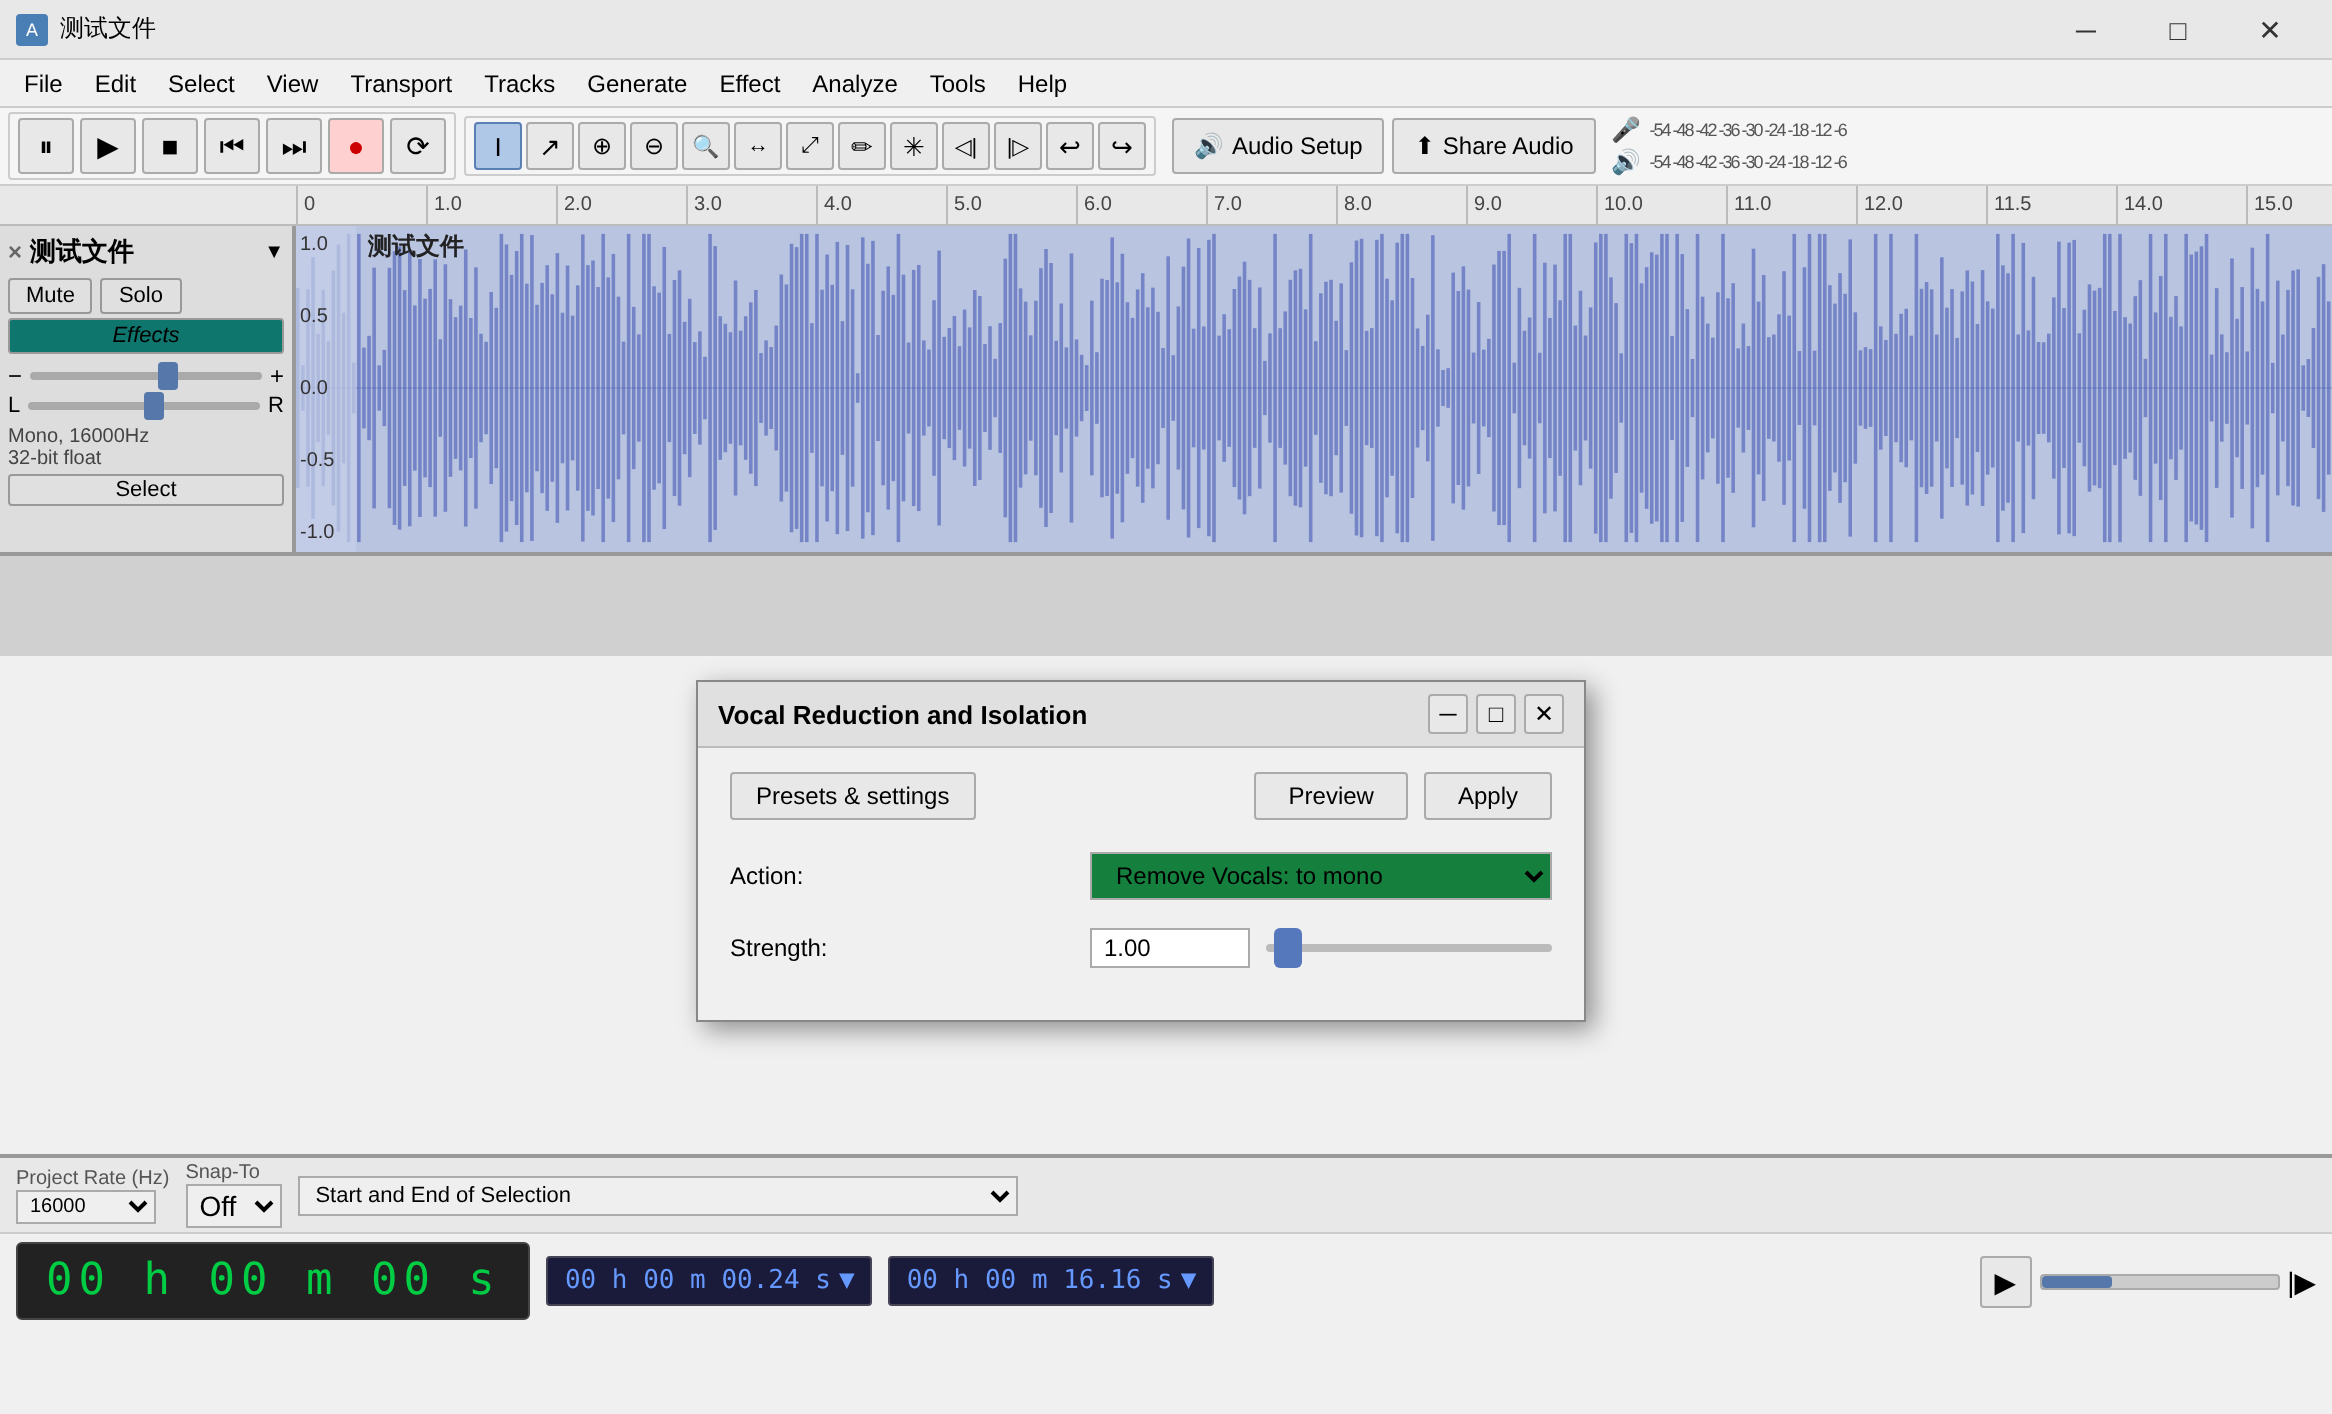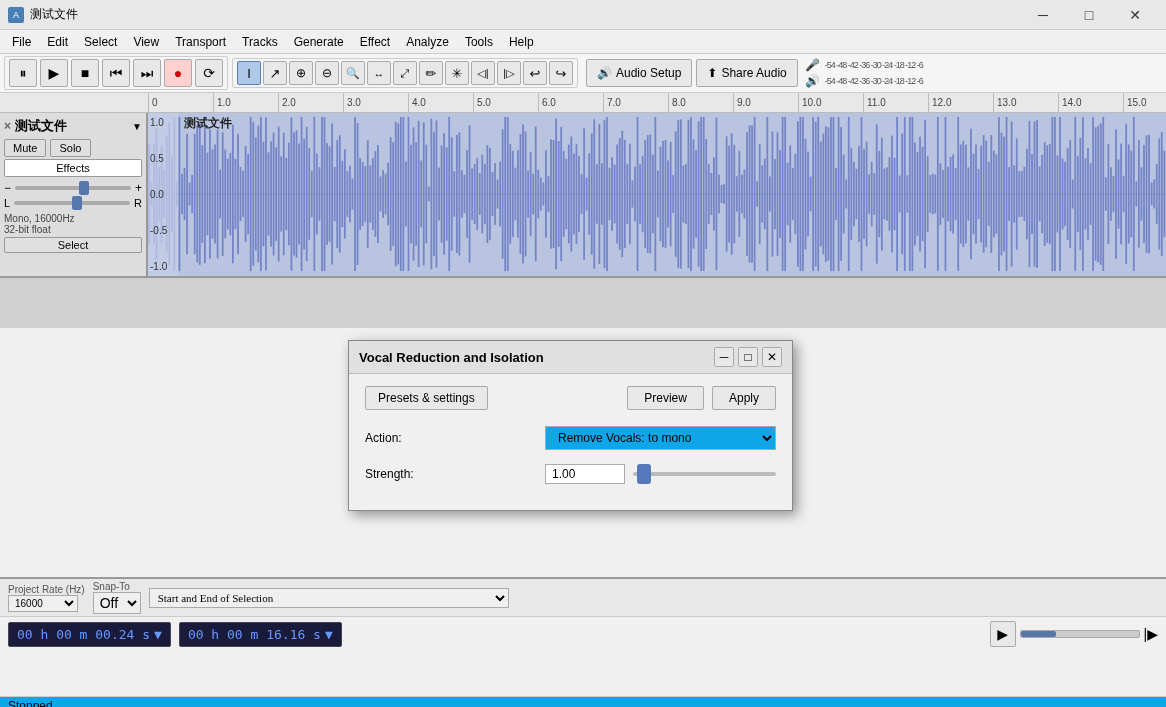--- a/index.html
+++ b/index.html
@@ -44,21 +44,21 @@
 
     
     #track-area { display: flex; height: 165px; background: #e8e8e8; border-bottom: 2px solid #999; overflow: hidden; }
     #track-controls { width: 148px; min-width: 148px; background: #ddd; border-right: 2px solid #999; display: flex; flex-direction: column; padding: 4px; }
     .track-close-row { display: flex; align-items: center; gap: 4px; }
     .track-x { cursor: pointer; font-size: 12px; font-weight: bold; color: #666; }
     .track-name { font-size: 13px; font-weight: bold; flex: 1; }
     .track-arrow { font-size: 10px; cursor: pointer; }
     .track-btns { display: flex; gap: 4px; margin-top: 4px; }
     .track-btn { padding: 2px 8px; background: #e0e0e0; border: 1px solid #999; border-radius: 2px; cursor: pointer; font-size: 11px; }
-    .effects-btn { margin-top: 2px; padding: 2px 8px; background: #ffffff; border: 1px solid #999; border-radius: 2px; cursor: pointer; font-size: 11px; width: 100%; text-align: center; }
+    .effects-btn { margin-top: 2px; padding: 2px 8px; background: #0f766e; border: 1px solid #999; border-radius: 2px; cursor: pointer; font-size: 11px; width: 100%; text-align: center; font-style: italic; }
     .gain-row { display: flex; align-items: center; gap: 4px; margin-top: 4px; }
     .gain-minus { font-size: 12px; cursor: pointer; }
     .gain-plus { font-size: 12px; cursor: pointer; }
     .gain-slider { flex: 1; height: 4px; background: #aaa; border-radius: 2px; position: relative; cursor: pointer; }
     .gain-thumb { width: 10px; height: 14px; background: #5577aa; border-radius: 2px; position: absolute; top: -5px; left: 55%; }
     .lr-row { display: flex; align-items: center; gap: 4px; margin-top: 2px; }
     .lr-label-l { font-size: 11px; }
     .lr-label-r { font-size: 11px; }
     .lr-slider { flex: 1; height: 4px; background: #aaa; border-radius: 2px; position: relative; cursor: pointer; }
     .lr-thumb { width: 10px; height: 14px; background: #5577aa; border-radius: 2px; position: absolute; top: -5px; left: 50%; }
@@ -84,21 +84,21 @@
     .dialog-apply-btn { padding: 4px 16px; background: #e8e8e8; border: 1px solid #aaa; border-radius: 2px; cursor: pointer; font-size: 12px; }
     .param-row { display: flex; align-items: center; margin-bottom: 14px; }
     .param-label { width: 180px; font-size: 12px; }
     .param-input { width: 80px; padding: 2px 6px; border: 1px solid #aaa; background: white; font-size: 12px; margin-right: 8px; }
     .param-slider-wrap { flex: 1; position: relative; height: 20px; display: flex; align-items: center; }
     .param-slider-track { width: 100%; height: 4px; background: #bbb; border-radius: 2px; position: relative; }
     .param-slider-thumb { width: 14px; height: 20px; background: #5577bb; border-radius: 3px; position: absolute; top: -8px; cursor: pointer; }
     .action-row { display: flex; align-items: center; margin-bottom: 14px; }
     .action-label { width: 180px; font-size: 12px; }
     .action-select-wrap { flex: 1; position: relative; }
-    .action-select { width: 100%; padding: 3px 8px; border: 1px solid #aaa; background: #0ea5e9; font-size: 12px; cursor: pointer; appearance: auto; }
+    .action-select { width: 100%; padding: 3px 8px; border: 1px solid #aaa; background: #15803d; font-size: 12px; cursor: pointer; appearance: auto; }
 
     
     #bottom-bar { height: 100px; background: #f0f0f0; border-top: 2px solid #999; display: flex; flex-direction: column; }
     #bottom-time-row { display: flex; align-items: center; padding: 4px 8px; gap: 8px; height: 36px; }
 
     #status-bar { display: flex; align-items: center; padding: 2px 8px; background: #e8e8e8; border-top: 1px solid #ccc; height: 22px; }
     .pb-btn { width: 26px; height: 26px; display: flex; align-items: center; justify-content: center; background: #e8e8e8; border: 1px solid #aaa; border-radius: 2px; cursor: pointer; font-size: 14px; }
     .vu-scale { display: flex; align-items: center; font-size: 9px; color: #555; padding: 0 2px; letter-spacing: -1px; }
     #empty-track-area { flex: 1; background: #d8d8d8; }
 
@@ -193,21 +193,21 @@
     <div class="ruler-mark">3.0</div>
     <div class="ruler-mark">4.0</div>
     <div class="ruler-mark">5.0</div>
     <div class="ruler-mark">6.0</div>
     <div class="ruler-mark">7.0</div>
     <div class="ruler-mark">8.0</div>
     <div class="ruler-mark">9.0</div>
     <div class="ruler-mark">10.0</div>
     <div class="ruler-mark">11.0</div>
     <div class="ruler-mark">12.0</div>
-    <div class="ruler-mark">13.0</div>
+    <div class="ruler-mark">11.5</div>
     <div class="ruler-mark">14.0</div>
     <div class="ruler-mark">15.0</div>
 
   </div>
 </div>
 
 <div id="track-area">
 
   <div id="track-controls">
     <div class="track-close-row">
@@ -673,27 +673,30 @@
       <select style="font-size:10px;border:1px solid #aaa;padding:1px 2px;width:70px;">
         <option>16000</option>
       </select>
     </div>
     <div style="display:flex;flex-direction:column;">
       <span style="font-size:10px;color:#555;">Snap-To</span>
       <select style="font-size:14px;border:1px solid #aaa;padding:1px 2px;width:48px;">
         <option>Off</option>
       </select>
     </div>
-    <select style="font-size:11px;border:1px solid #aaa;padding:2px 4px;flex:1;max-width:360px;font-family:Liberation Serif, serif;">
+    <select style="font-size:11px;border:1px solid #aaa;padding:2px 4px;flex:1;max-width:360px;">
       <option>Start and End of Selection</option>
     </select>
   </div>
 
   <div id="bottom-time-row" style="display:flex;align-items:center;padding:4px 8px;gap:8px;height:50px;">
 
+    <div style="background:#222;color:#00cc44;font-family:monospace;font-size:22px;padding:6px 14px;border-radius:3px;letter-spacing:3px;border:1px solid #444;">
+      <span>00 h 00 m 00 s</span>
+    </div>
 
     <div style="background:#1a1a3a;color:#6699ff;font-family:monospace;font-size:13px;padding:4px 8px;border:1px solid #445;border-radius:2px;display:flex;align-items:center;gap:4px;">
       <span>00 h 00 m 00.24 s</span>
       <span style="cursor:pointer;">▼</span>
     </div>
 
     <div style="background:#1a1a3a;color:#6699ff;font-family:monospace;font-size:13px;padding:4px 8px;border:1px solid #445;border-radius:2px;display:flex;align-items:center;gap:4px;">
       <span>00 h 00 m 16.16 s</span>
       <span style="cursor:pointer;">▼</span>
     </div>

